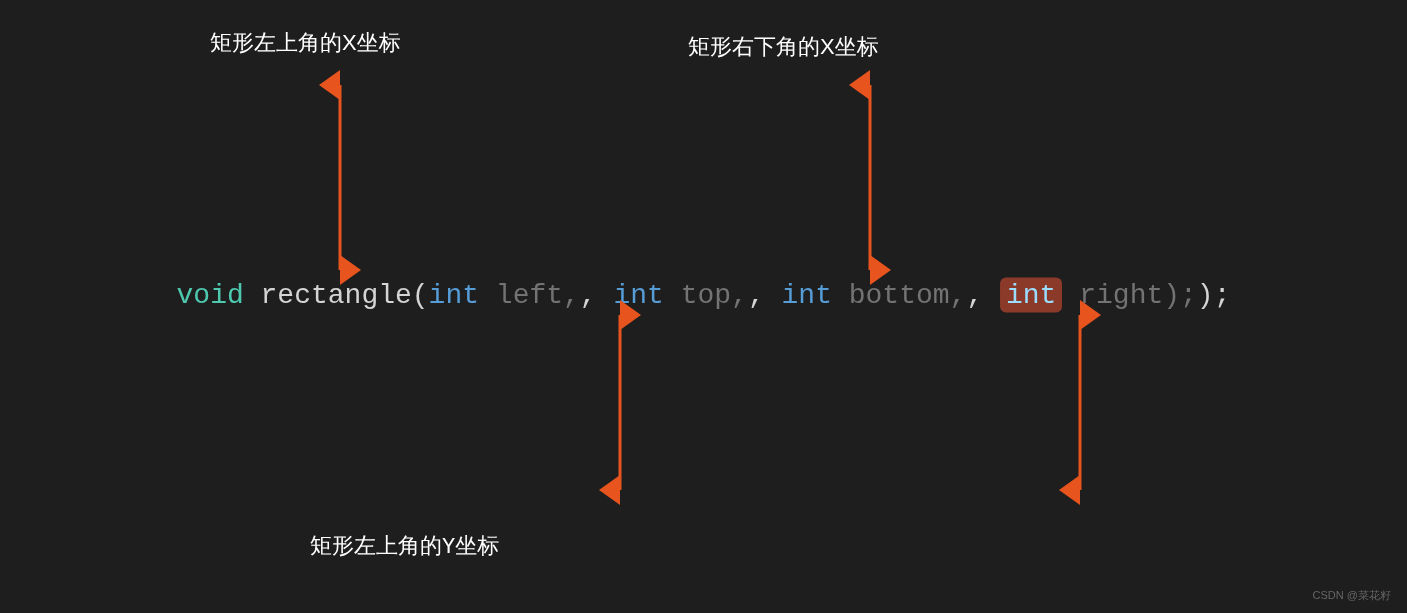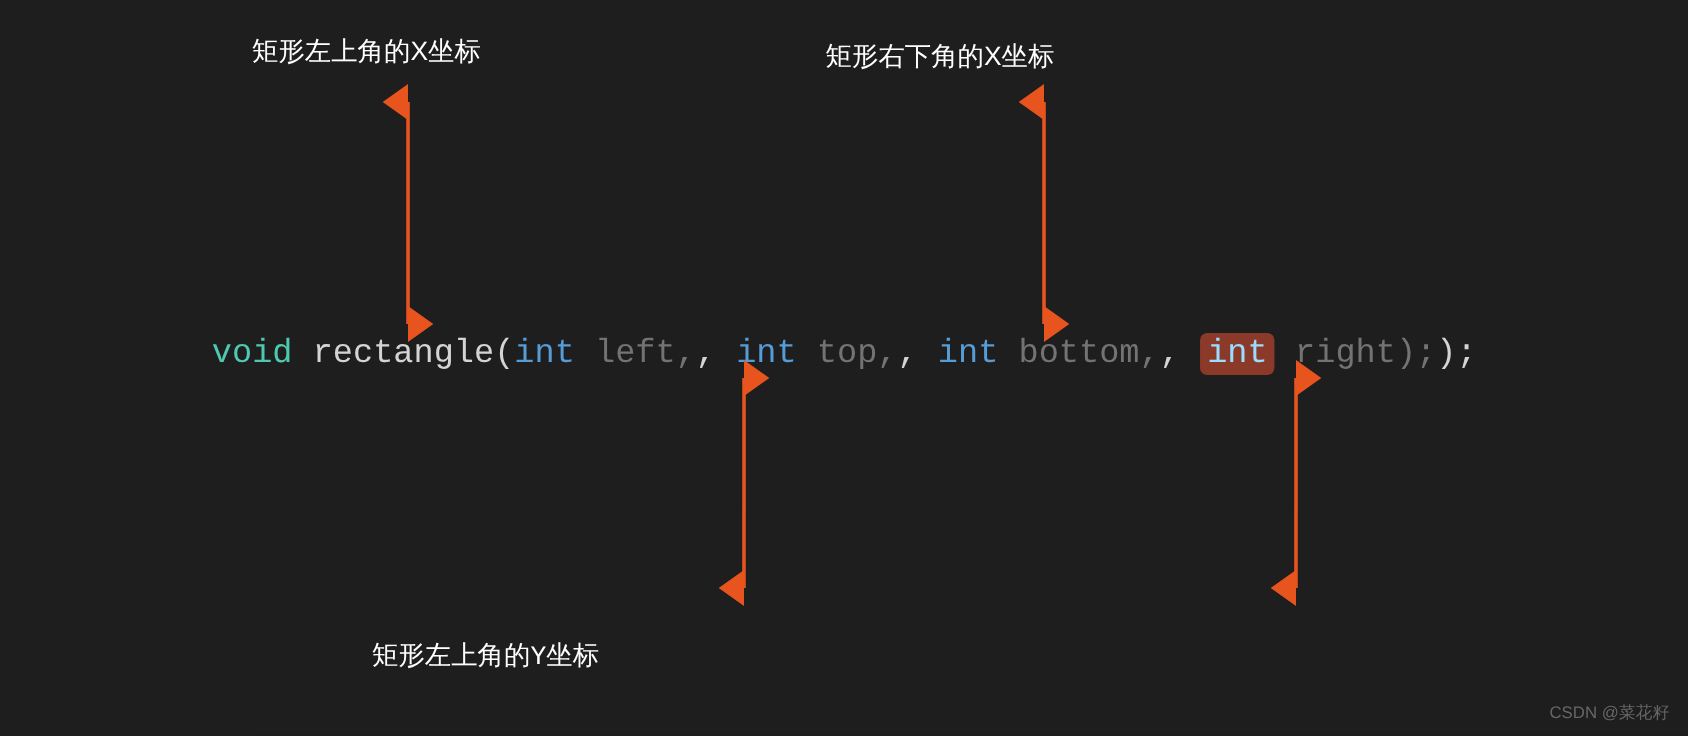--- a/index.html
+++ b/index.html
@@ -64,21 +64,21 @@
       height: 100%;
       pointer-events: none;
     }
 
     
     .watermark {
       position: absolute;
       bottom: 10px;
       right: 16px;
       color: #666666;
-      font-size: 14px;
+      font-size: 11px;
       font-family: sans-serif;
     }
   </style>
 </head>
 <body>
 <div class="bg">
 
   <div class="label" style="top: 28px; left: 210px;">矩形左上角的X坐标</div>
   <div class="label" style="top: 32px; left: 688px;">矩形右下角的X坐标</div>
 

